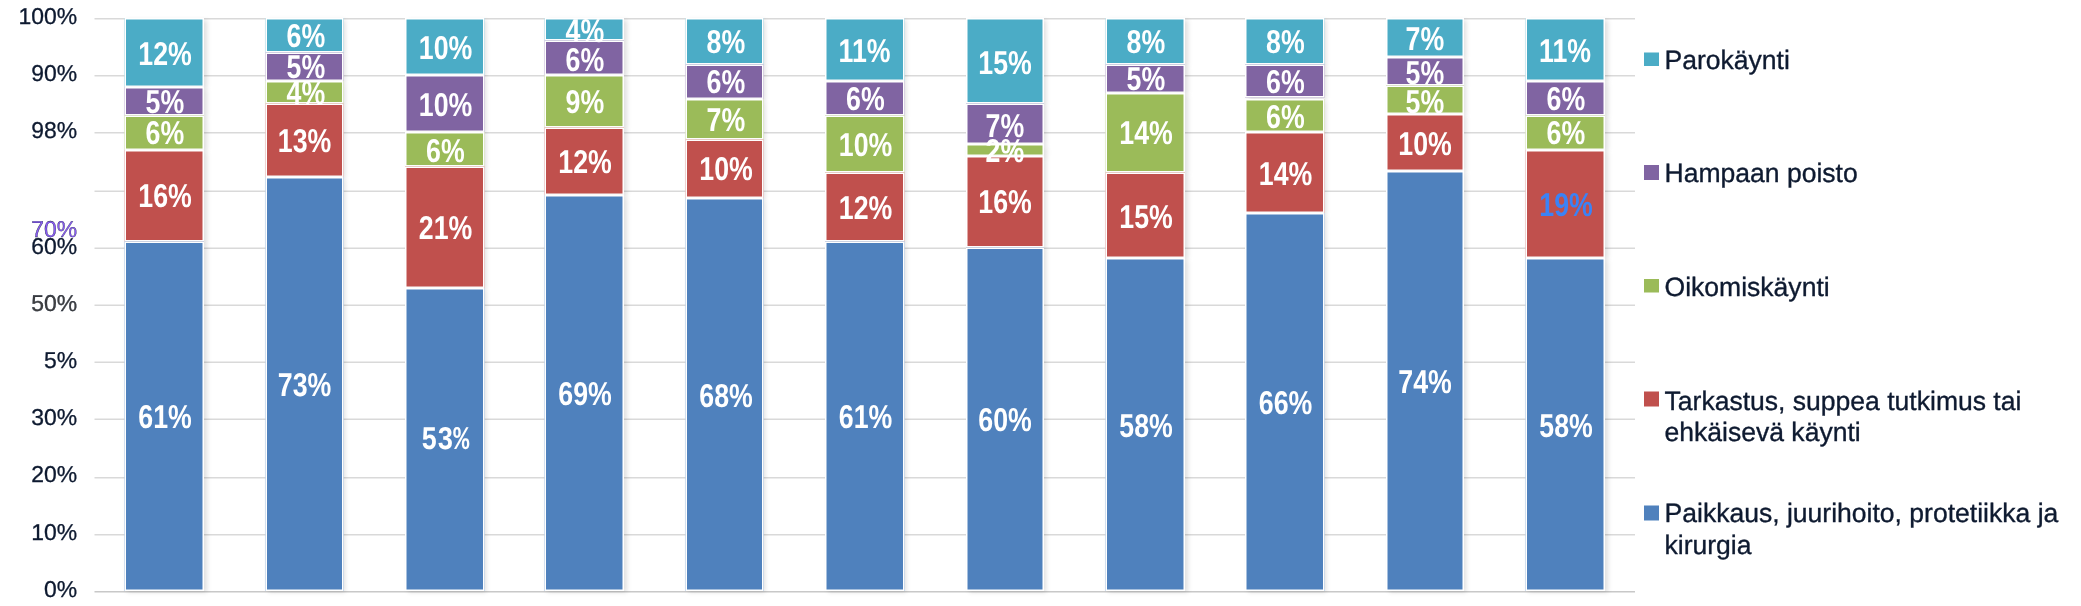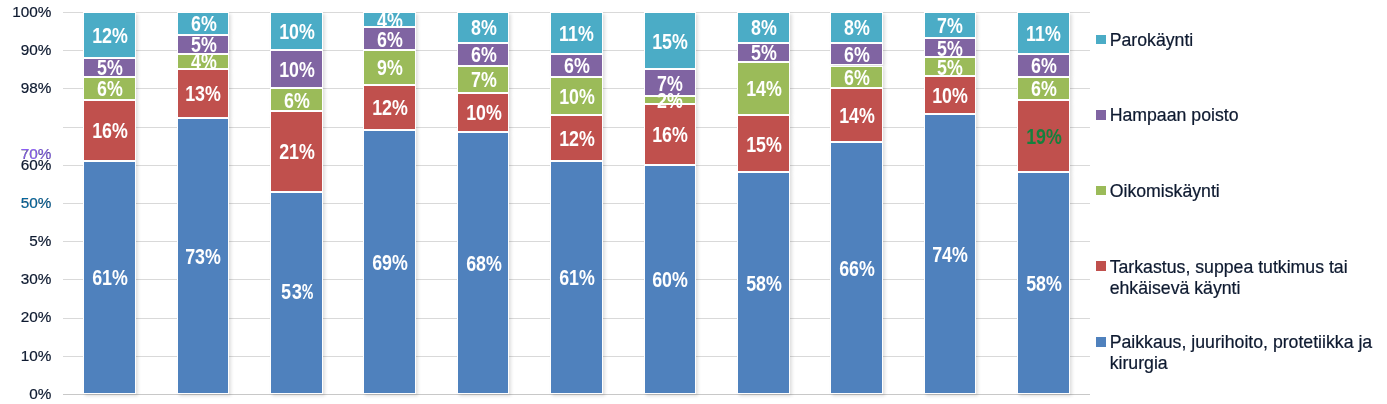--- a/index.html
+++ b/index.html
@@ -43,21 +43,21 @@
 </head>
 <body>
 
 <div id="chart">
   <div id="yaxis">
       <div class="ytick" style="top: 385.7px; color: rgb(14, 26, 48); -webkit-text-stroke: 0.2px rgb(14, 26, 48);">0%</div>
       <div class="ytick" style="top: 347.5px; color: rgb(14, 26, 48); -webkit-text-stroke: 0.2px rgb(14, 26, 48);">10%</div>
       <div class="ytick" style="top: 309.3px; color: rgb(14, 26, 48); -webkit-text-stroke: 0.2px rgb(14, 26, 48);">20%</div>
       <div class="ytick" style="top: 271.1px; color: rgb(14, 26, 48); -webkit-text-stroke: 0.2px rgb(14, 26, 48);">30%</div>
       <div class="ytick" style="top: 232.9px; color: rgb(14, 26, 48); -webkit-text-stroke: 0.2px rgb(14, 26, 48);">5%</div>
-      <div class="ytick" style="top: 194.7px; color: #0369a1; -webkit-text-stroke: 0.2px rgb(14, 26, 48);">50%</div>
+      <div class="ytick" style="top: 194.7px; color: #404040; -webkit-text-stroke: 0.2px rgb(14, 26, 48);">50%</div>
       <div class="ytick" style="top: 156.5px; color: rgb(14, 26, 48); -webkit-text-stroke: 0.2px rgb(14, 26, 48);">60%</div>
       <div class="ytick" style="top: 118.3px; color: #8b5cf6; margin-top: 28px; -webkit-text-stroke: 0.2px rgb(14, 26, 48);">70%</div>
       <div class="ytick" style="top: 80.1px; color: rgb(14, 26, 48); -webkit-text-stroke: 0.2px rgb(14, 26, 48);">98%</div>
       <div class="ytick" style="top: 41.9px; color: rgb(14, 26, 48); -webkit-text-stroke: 0.2px rgb(14, 26, 48);">90%</div>
       <div class="ytick" style="top: 3.7px; color: rgb(14, 26, 48); -webkit-text-stroke: 0.2px rgb(14, 26, 48);">100%</div>
     </div>
   <div id="plot">
     <div id="grid">
         <div class="axisline" style="top: 382px; background: rgb(200, 200, 200);"></div>
         <div class="gridline" style="top: 343.8px; background: rgb(217, 217, 217);"></div>
@@ -189,21 +189,21 @@
           <div class="dlabel" style="bottom: 315.258px; color: rgb(255, 255, 255); z-index: 20;"><span>5%</span></div>
           <div class="seg" style="bottom: 336.614px; height: 18.9109px; background: rgb(128, 100, 162); border-color: rgb(255, 255, 255); z-index: 7;"></div>
           <div class="dlabel" style="bottom: 334.169px; color: rgb(255, 255, 255); z-index: 20;"><span>5%</span></div>
           <div class="seg" style="bottom: 355.525px; height: 26.4752px; background: rgb(75, 172, 198); border-color: rgb(255, 255, 255); z-index: 6;"></div>
           <div class="dlabel" style="bottom: 356.862px; color: rgb(255, 255, 255); z-index: 20;"><span>7%</span></div>
         </div>
         <div class="bar" style="left: 954.018px;">
           <div class="seg" style="bottom: 0px; height: 221.56px; background: rgb(79, 129, 189); border-color: rgb(255, 255, 255); z-index: 10;"></div>
           <div class="dlabel" style="bottom: 98.88px; color: rgb(255, 255, 255); z-index: 20;"><span>58%</span></div>
           <div class="seg" style="bottom: 221.56px; height: 72.58px; background: rgb(192, 80, 77); border-color: rgb(255, 255, 255); z-index: 9;"></div>
-          <div class="dlabel" style="bottom: 245.95px; color: #15803d; z-index: 20;"><span>19%</span></div>
+          <div class="dlabel" style="bottom: 245.95px; color: #3b82f6; z-index: 20;"><span>19%</span></div>
           <div class="seg" style="bottom: 294.14px; height: 22.92px; background: rgb(155, 187, 89); border-color: rgb(255, 255, 255); z-index: 8;"></div>
           <div class="dlabel" style="bottom: 293.7px; color: rgb(255, 255, 255); z-index: 20;"><span>6%</span></div>
           <div class="seg" style="bottom: 317.06px; height: 22.92px; background: rgb(128, 100, 162); border-color: rgb(255, 255, 255); z-index: 7;"></div>
           <div class="dlabel" style="bottom: 316.62px; color: rgb(255, 255, 255); z-index: 20;"><span>6%</span></div>
           <div class="seg" style="bottom: 339.98px; height: 42.02px; background: rgb(75, 172, 198); border-color: rgb(255, 255, 255); z-index: 6;"></div>
           <div class="dlabel" style="bottom: 349.09px; color: rgb(255, 255, 255); z-index: 20;"><span>11%</span></div>
         </div>
       </div>
   </div>
   <div id="legend">

